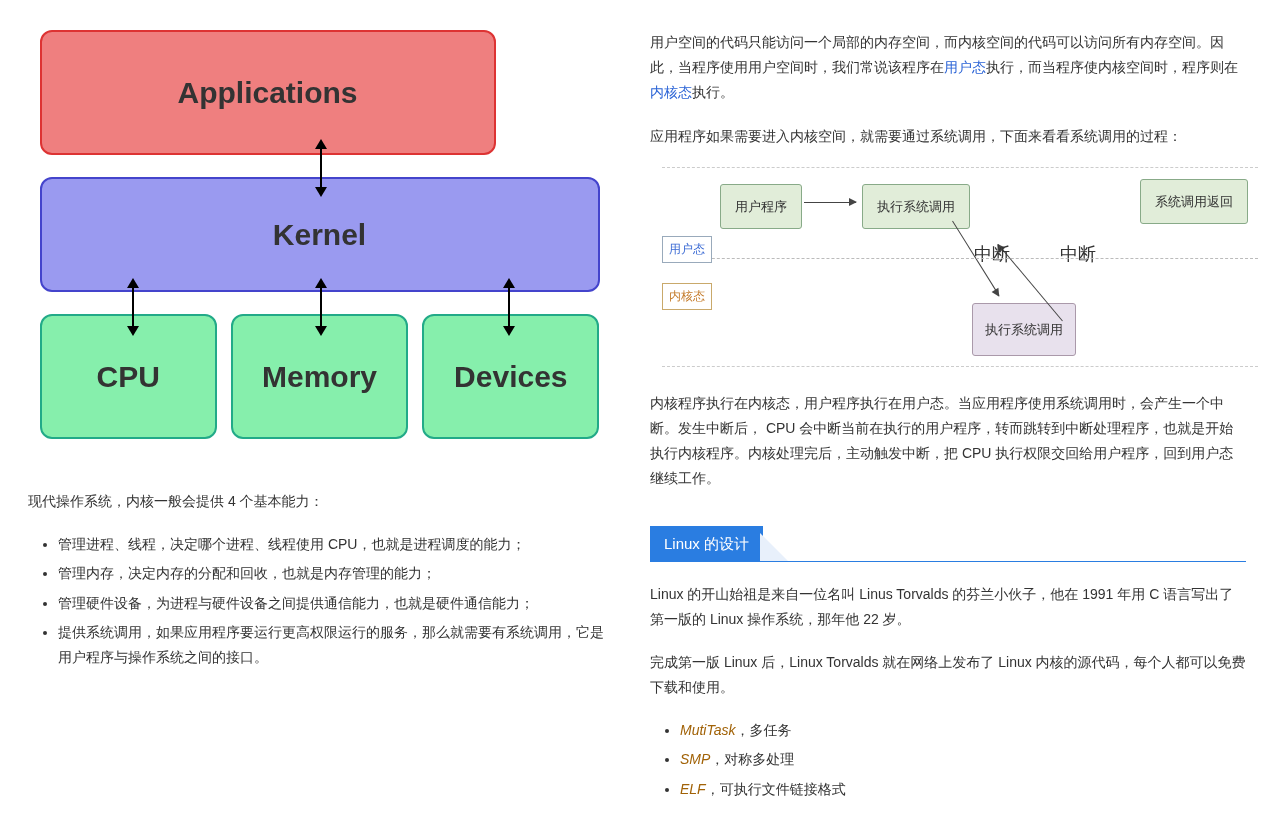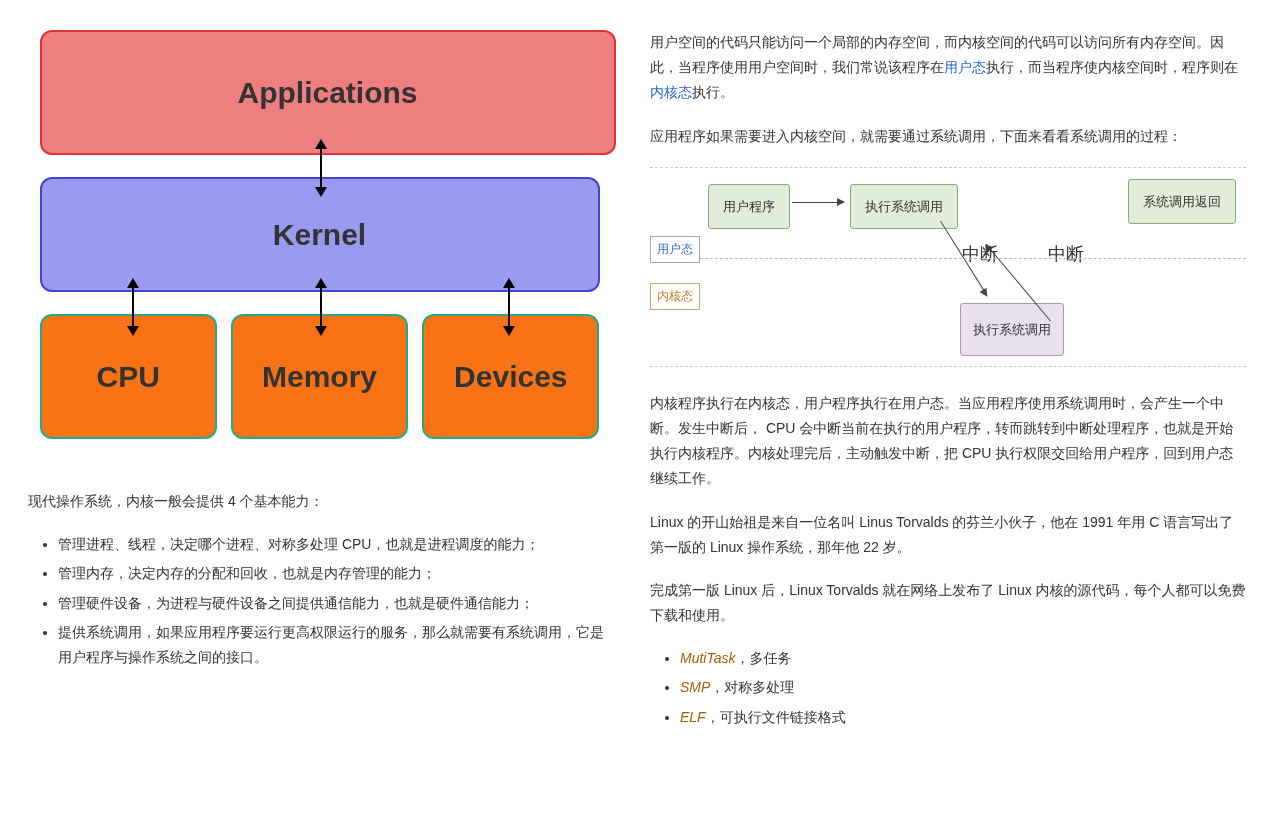--- a/index.html
+++ b/index.html
@@ -30,38 +30,38 @@
     font-size: 30px;
     font-weight: bold;
     display: flex;
     align-items: center;
     justify-content: center;
   }
   .apps {
     border-color: #d33;
     background: #ef7f7f;
     height: 125px;
-    width: 576px;
+    width: 456px;
     margin-bottom: 22px;
   }
   .kernel {
     border-color: #44c;
     background: #9a9af0;
     height: 115px;
     width: 560px;
     margin-bottom: 22px;
   }
   .hw-row {
     display: flex;
     justify-content: space-between;
     gap: 14px;
   }
   .hw {
     border-color: #2a8;
-    background: #f97316;
+    background: #86efac;
     height: 125px;
     flex: 1;
   }
   
   .varrow {
     position: absolute;
     width: 2px;
     background: #000;
   }
   .varrow::before, .varrow::after {
@@ -82,21 +82,21 @@
   ul { list-style: disc; padding-left: 30px; margin: 14px 0; }
   li { margin: 4px 0; }
   a.kw { color: #2a63d6; text-decoration: none; }
   em.term { color: #a16207; font-style: italic; }
 
   
   .syscall-diagram {
     border: 1px dashed #ccc;
     border-left: none; border-right: none;
     width: 100%;
-    margin: 12px 0 24px 0;
+    margin: 12px 0 24px 12px;
     position: relative;
     height: 200px;
     font-family: Liberation Serif, serif;
   }
   .sd-node {
     position: absolute;
     border: 1px solid #8a8;
     background: #e1edd9;
     border-radius: 3px;
     padding: 10px 14px;
@@ -184,21 +184,21 @@
       <div class="layer-box hw">Devices</div>
     </div>
     <div class="varrow va-top"></div>
     <div class="varrow va-cpu"></div>
     <div class="varrow va-mem"></div>
     <div class="varrow va-dev"></div>
   </div>
 
   <p>现代操作系统，内核一般会提供 4 个基本能力：</p>
   <ul>
-    <li>管理进程、线程，决定哪个进程、对称多处理 CPU，也就是进程调度的能力；</li>
+    <li>管理进程、线程，决定哪个进程、线程使用 CPU，也就是进程调度的能力；</li>
     <li>管理内存，决定内存的分配和回收，也就是内存管理的能力；</li>
     <li>管理硬件设备，为进程与硬件设备之间提供通信能力，也就是硬件通信能力；</li>
     <li>提供系统调用，如果应用程序要运行更高权限运行的服务，那么就需要有系统调用，它是用户程序与操作系统之间的接口。</li>
   </ul>
 
 </div>
 
 <div class="col col-right">
 
   <p>
@@ -221,20 +221,24 @@
     <span class="sd-edge-label" style="top:70px;left:312px;">中断</span>
     <span class="sd-edge-label" style="top:70px;left:398px;">中断</span>
 
     <div class="sd-divider"></div>
     <div class="sd-label user">用户态</div>
     <div class="sd-label kern">内核态</div>
   </div>
 
   <p>内核程序执行在内核态，用户程序执行在用户态。当应用程序使用系统调用时，会产生一个中断。发生中断后， CPU 会中断当前在执行的用户程序，转而跳转到中断处理程序，也就是开始执行内核程序。内核处理完后，主动触发中断，把 CPU 执行权限交回给用户程序，回到用户态继续工作。</p>
 
+  <div class="section-header">
+    <span class="tab">Linux 的设计</span>
+    <span class="wedge" style="left:110px;"></span>
+  </div>
 
   <p>Linux 的开山始祖是来自一位名叫 Linus Torvalds 的芬兰小伙子，他在 1991 年用 C 语言写出了第一版的 Linux 操作系统，那年他 22 岁。</p>
   <p>完成第一版 Linux 后，Linux Torvalds 就在网络上发布了 Linux 内核的源代码，每个人都可以免费下载和使用。</p>
 
   <ul>
     <li><em class="term">MutiTask</em><span>，多任务</span></li>
     <li><em class="term">SMP</em><span>，对称多处理</span></li>
     <li><em class="term">ELF</em><span>，可执行文件链接格式</span></li>
 
   </ul>

